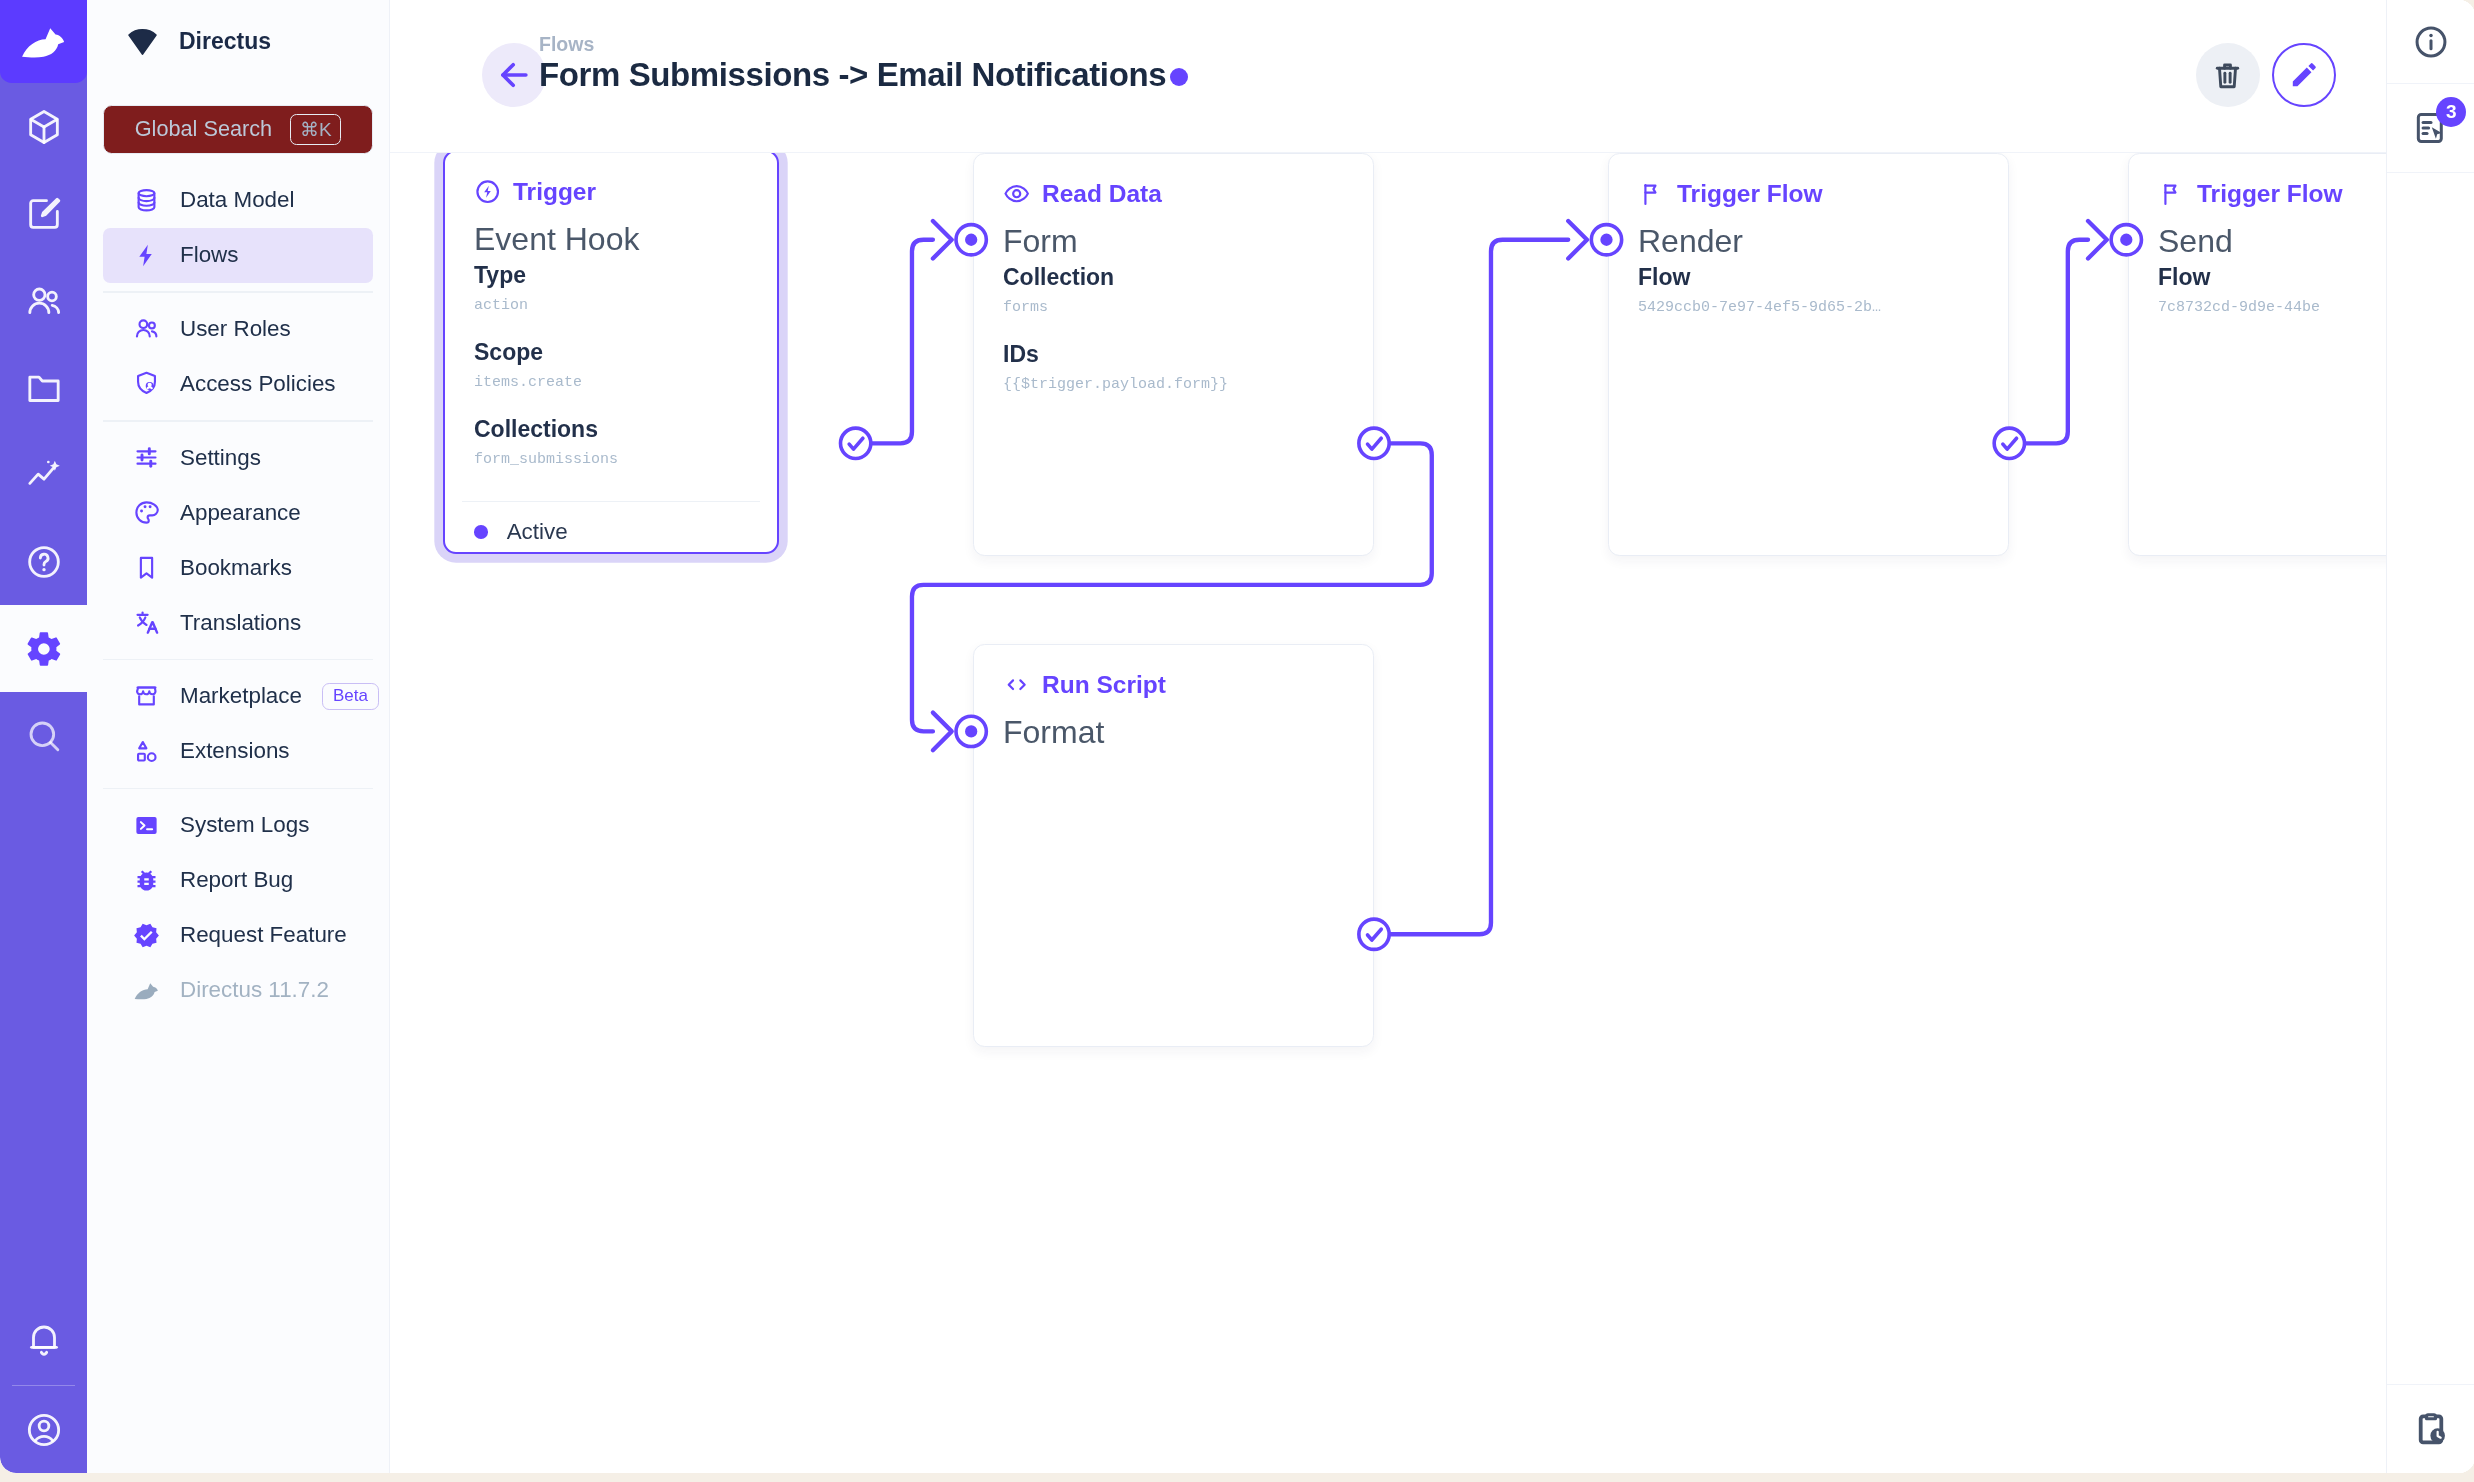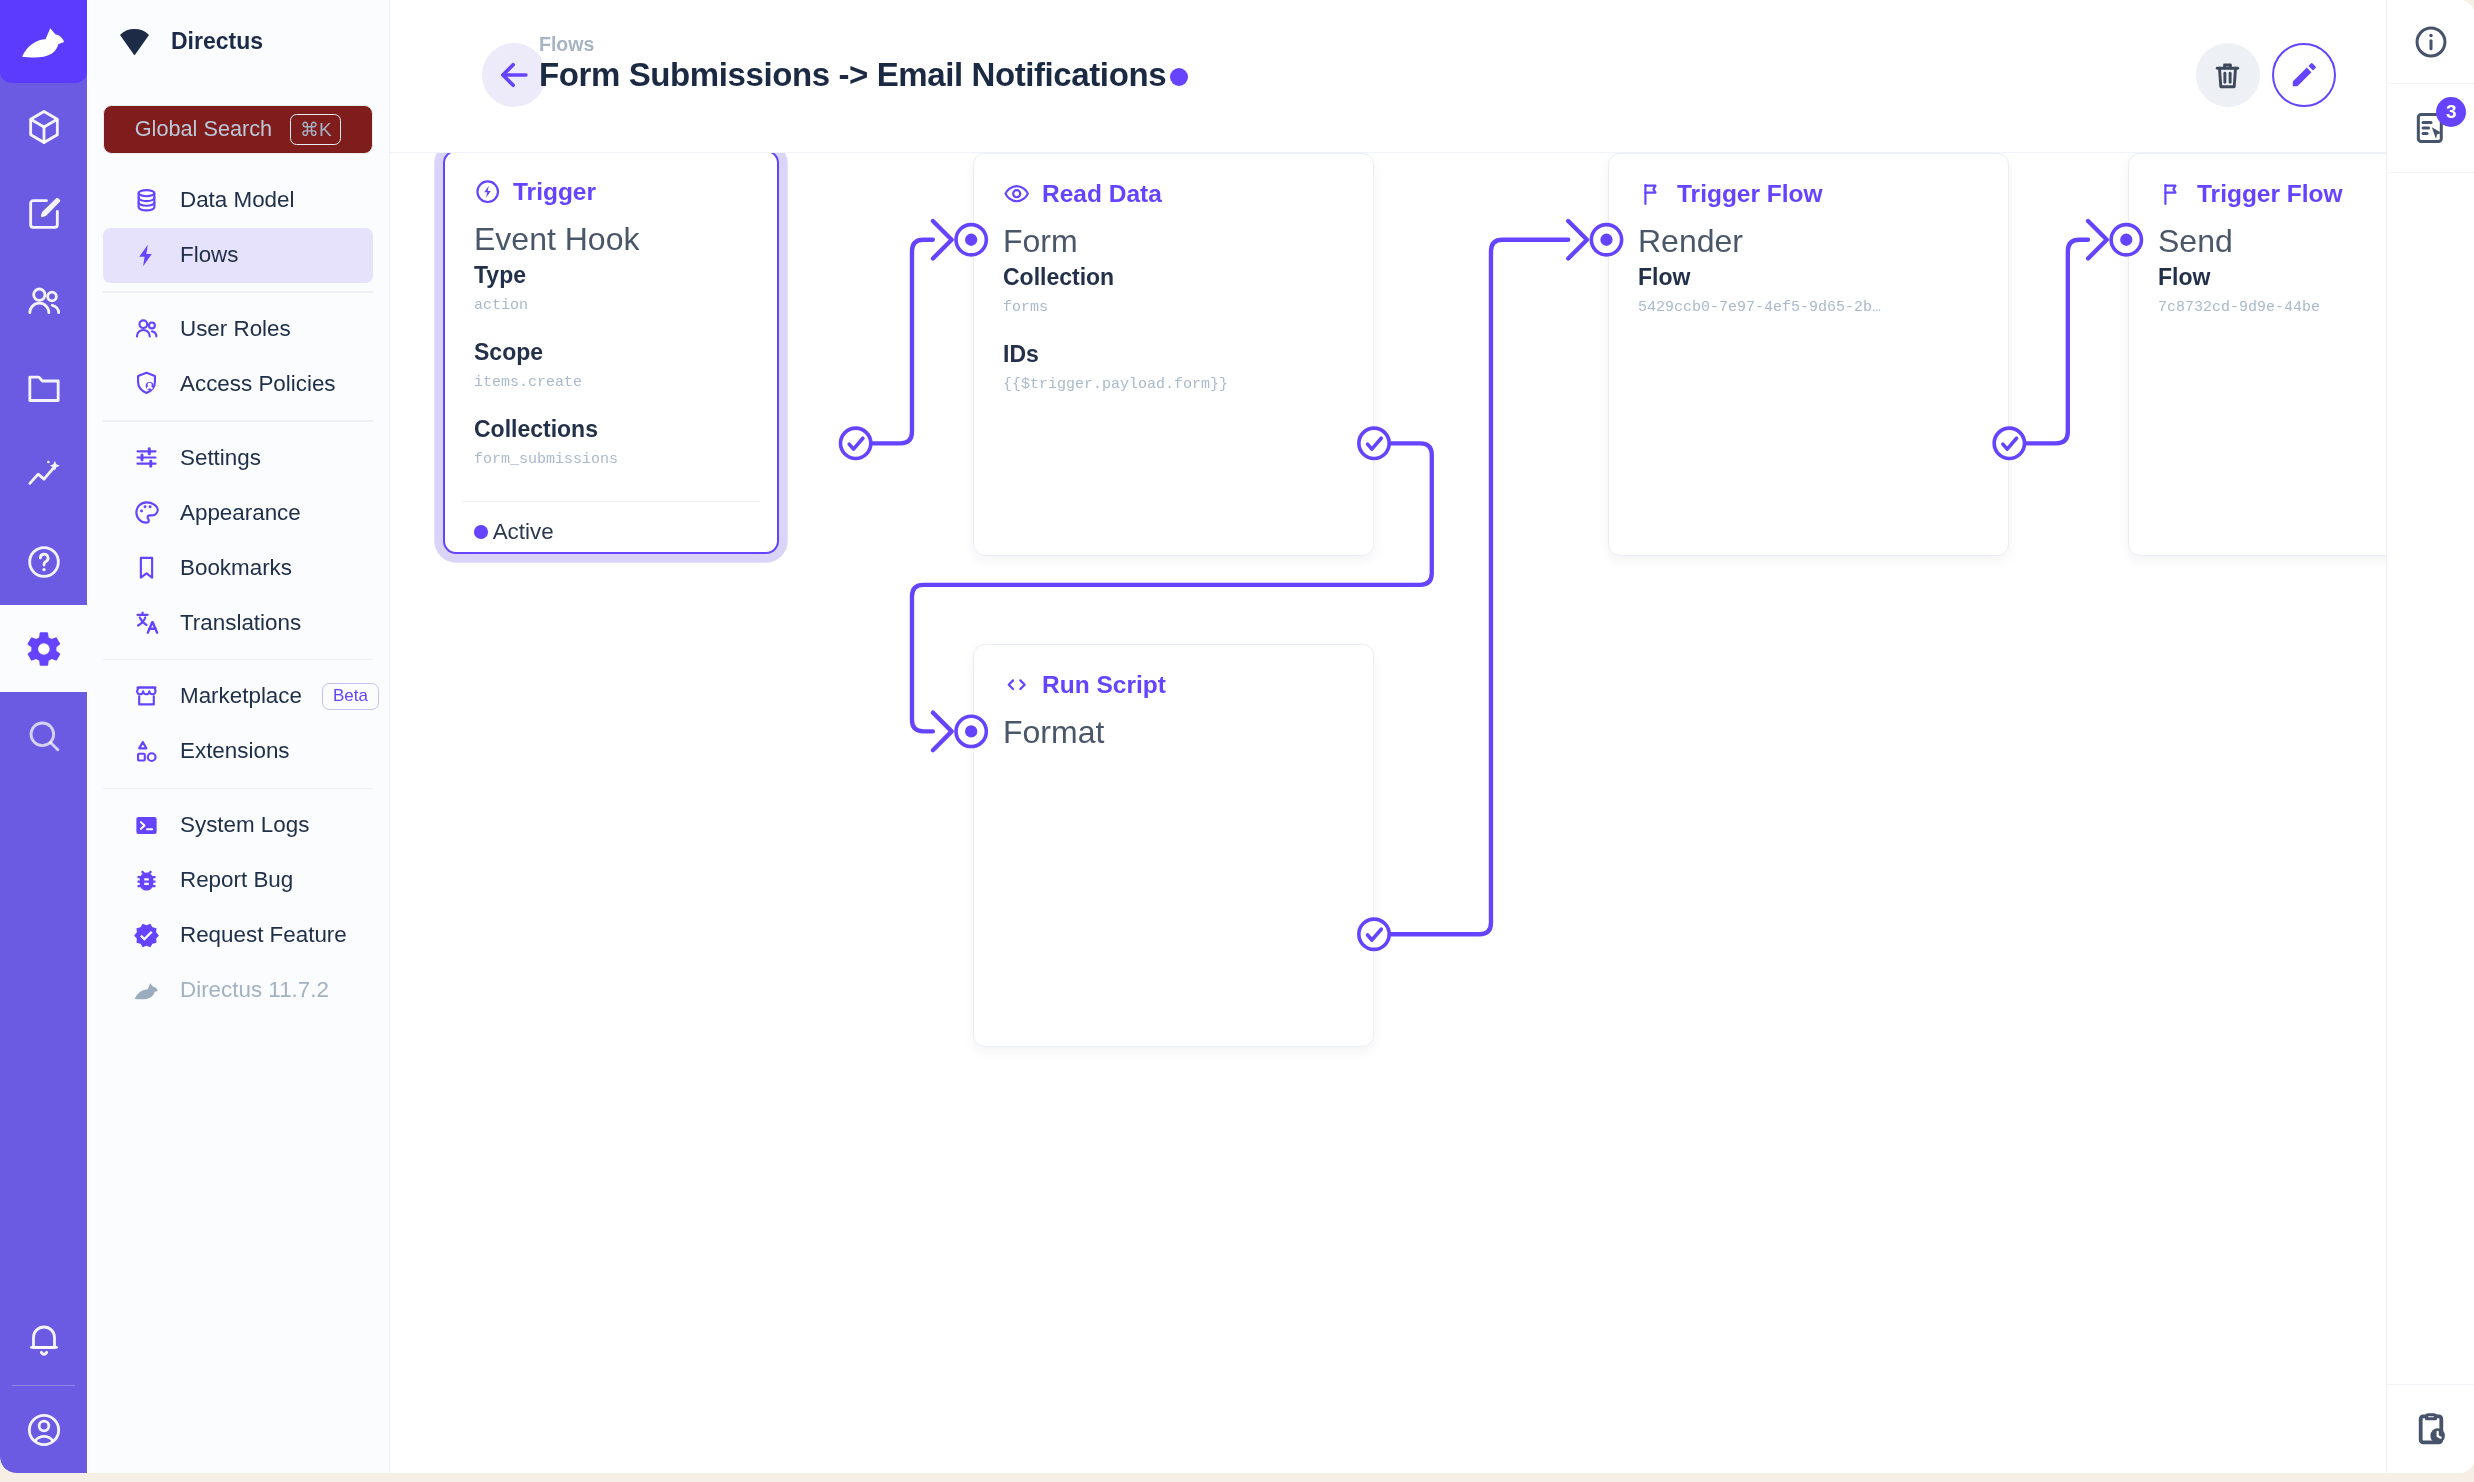--- a/index.html
+++ b/index.html
@@ -19,21 +19,21 @@
   .mod-item{height:87px;display:flex;align-items:center;justify-content:center;border:none;background:transparent;cursor:pointer;}
   .mod-item svg{width:40px;height:40px;stroke:rgba(255,255,255,.92);fill:none;stroke-width:1.7;stroke-linecap:round;stroke-linejoin:round;}
   .mod-item svg .fil{fill:rgba(255,255,255,.92);stroke:none;}
   .mod-notch{height:87px;background:#fbfcfe;display:flex;align-items:center;justify-content:center;}
   .mod-notch svg{width:40px;height:40px;fill:#6644ff;}
   .mb-spacer{flex:1;}
   .mb-divider{height:1.4px;background:rgba(255,255,255,.28);margin:0 11.6px;}
   
   .sidebar{position:absolute;left:87px;top:0;width:303px;height:100%;background:#fbfcfe;
     border-right:1.4px solid #eef1f7;box-sizing:border-box;z-index:5;}
-  .project-header{height:83px;display:flex;align-items:center;gap:19px;padding-left:30px;}
+  .project-header{height:83px;display:flex;align-items:center;gap:19px;padding-left:38px;}
   .project-header svg{width:35px;height:35px;}
   .project-name{font-size:23px;font-weight:600;color:#1b2a47;}
   .search-box{margin:21.7px 16px 19px;height:49px;border:1.4px solid #e7ebf3;border-radius:8.7px;
     display:flex;align-items:center;justify-content:center;gap:18px;background:#7f1d1d;cursor:text;box-sizing:border-box;}
   .search-ph{font-size:21.7px;color:#bcc8d8;}
   .search-kbd{font-size:19px;color:#a4b2c4;border:1.4px solid #e7ebf3;border-radius:6.5px;padding:2.9px 8.7px;}
   .nav-item{height:55px;margin:0 16px;display:flex;align-items:center;gap:20px;padding-left:30px;
     border-radius:7.2px;cursor:pointer;box-sizing:border-box;text-align:right;}
   .nav-item svg{width:27px;height:27px;stroke:#6644ff;fill:none;stroke-width:1.9;stroke-linecap:round;stroke-linejoin:round;flex:none;}
   .nav-item svg .fil{fill:#6644ff;stroke:none;}
@@ -68,21 +68,21 @@
   .node .ttl{position:absolute;left:29px;top:26px;display:flex;align-items:center;gap:11.6px;}
   .node .ttl svg{width:27.4px;height:27.4px;stroke:#6644ff;fill:none;stroke-width:1.9;stroke-linecap:round;stroke-linejoin:round;flex:none;}
   .node .ttl svg .fil{fill:#6644ff;stroke:none;}
   .node .ttl-text{font-size:24.5px;font-weight:700;color:#6644ff;white-space:nowrap;}
   .node .row{position:absolute;left:29px;white-space:nowrap;line-height:32px;}
   .node .nname{top:71px;font-size:32px;color:#4a5769;}
   .node .lbl{font-size:23px;font-weight:700;color:#22304a;}
   .node .val{font-family:Liberation Mono, monospace;font-size:15px;color:#a9bacc;}
   .l1{top:107px;} .v1{top:138px;} .l2{top:184px;} .v2{top:215px;} .l3{top:261px;} .v3{top:292px;}
   .node-divider{position:absolute;left:17.3px;right:17.3px;top:349px;height:1.4px;background:#edf1f6;}
-  .status-row{position:absolute;left:29px;top:367px;display:flex;align-items:center;gap:5px;justify-content:center;}
+  .status-row{position:absolute;left:29px;top:367px;display:flex;align-items:center;gap:19px;justify-content:center;}
   .status-dot{width:13.7px;height:13.7px;border-radius:50%;background:#6644ff;}
   .status-text{font-size:22.4px;color:#2a3850;}
   .wires{position:absolute;left:0;top:0;z-index:2;pointer-events:none;}
   
   .rightbar{position:absolute;right:0;top:0;width:89px;height:100%;background:#fff;border-left:1.4px solid #eef1f7;
     box-sizing:border-box;z-index:8;display:flex;flex-direction:column;}
   .rb-cell{display:flex;align-items:center;justify-content:center;border-bottom:1.4px solid #f0f3f9;background:transparent;border-left:none;border-right:none;border-top:none;cursor:pointer;}
   .rb-c1{height:84px;} .rb-c2{height:89px;position:relative;}
   .rb-fill{flex:1;}
   .rb-bottom{height:89px;border-bottom:none;border-top:1.4px solid #f0f3f9;}

